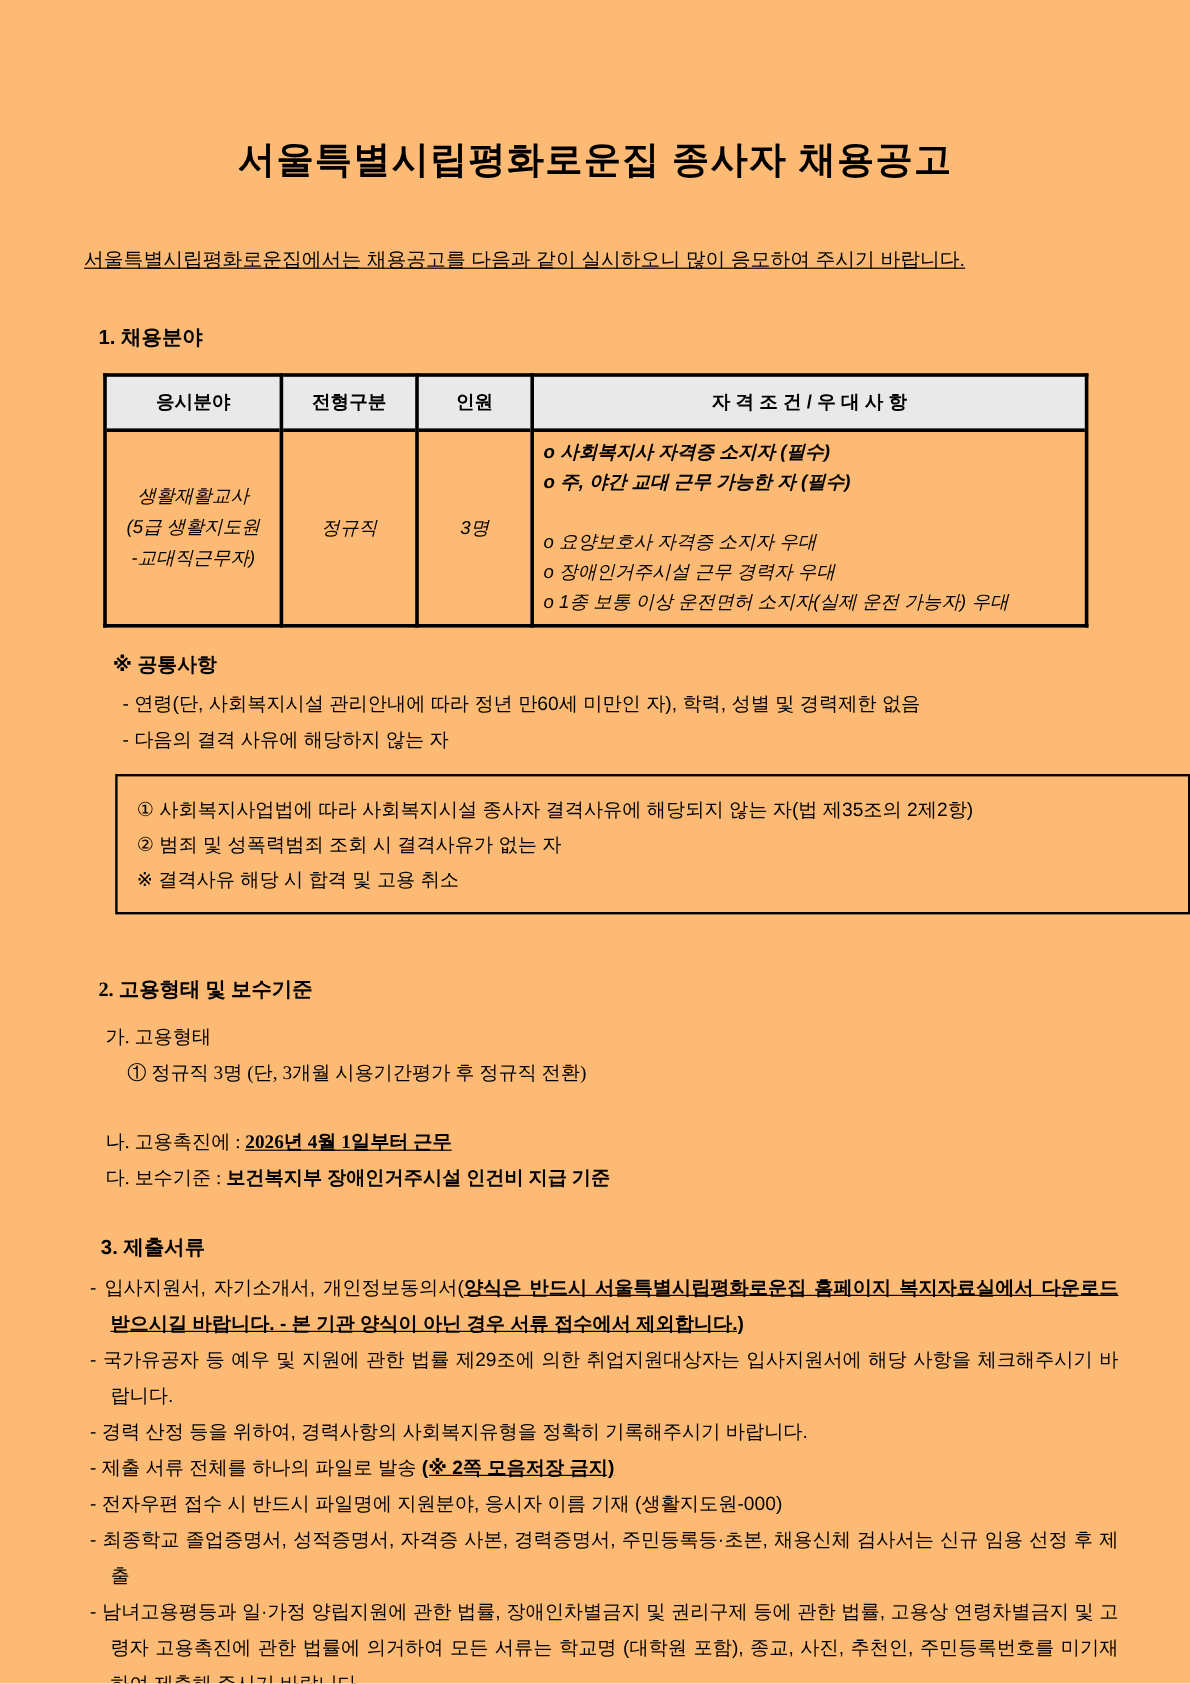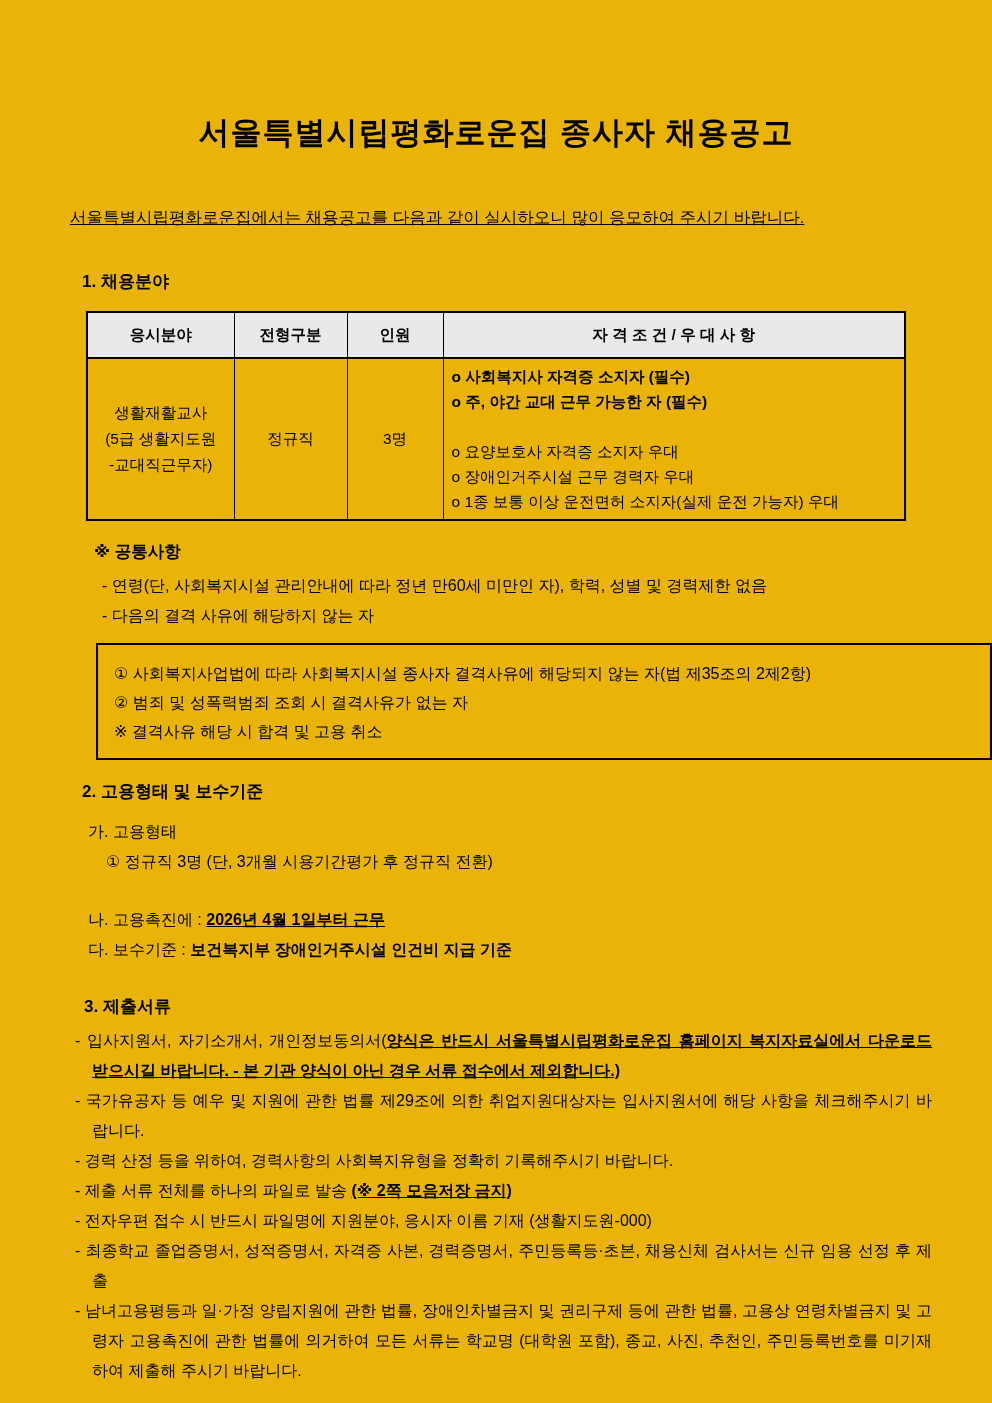--- a/index.html
+++ b/index.html
@@ -1,21 +1,21 @@
 <!DOCTYPE html>
 <html lang="ko"><head>
 <meta charset="utf-8">
 <style>
   * { margin: 0; padding: 0; box-sizing: border-box; }
   html, body { background: #ffffff; }
   .page {
     width: 992px;
     height: 1403px;
     margin: 0 auto;
-    background: #eab308;
+    background: #fdba74;
     color: #000000;
     font-family: "Liberation Sans", "DejaVu Sans", sans-serif;
     font-size: 16px;
     position: relative;
     overflow: hidden;
   }
   .content { padding: 112px 60px 0 60px; }
 
   .doc-title {
     text-align: center;
@@ -40,53 +40,53 @@
   }
 
   
   table.recruit {
     border-collapse: collapse;
     margin: 18px 0 0 26px;
     width: 818px;
     table-layout: fixed;
   }
   table.recruit th, table.recruit td {
-    border: 1px solid #000000;
+    border: 3px solid #000000;
     font-size: 15.5px;
   }
   table.recruit { border: 2px solid #000; }
   table.recruit thead th {
     background: #e9e9e9;
     font-weight: bold;
     height: 46px;
     text-align: center;
     border-bottom: 2px solid #000;
   }
-  table.recruit td { vertical-align: middle; }
+  table.recruit td { vertical-align: middle; font-style: italic; }
   td.c { text-align: center; }
   td.quals { padding: 5px 6px 5px 8px; vertical-align: top; }
   .quals .line { line-height: 25px; white-space: nowrap; }
   .cell-lines .line { line-height: 26px; text-align: center; }
   td.field-cell { padding: 6px 16px; }
 
   
   .common { margin: 20px 0 0 34px; }
   .common-heading { font-weight: bold; font-size: 16.5px; margin-bottom: 8px; }
   .common-items .line { line-height: 30px; margin-left: 8px; }
 
   .disq-box {
     border: 2px solid #000;
     margin: 12px 0 0 36px;
     width: 896px;
     padding: 14px 14px 12px 16px;
   }
   .disq-box .line { line-height: 29px; }
 
   
-  .sec2 { margin-top: 20px; }
+  .sec2 { margin-top: 51px; font-family: Liberation Serif, serif; }
   .sec2-line { line-height: 30px; margin-left: 28px; }
   .sec2-sub { margin-left: 46px; line-height: 30px; }
   .gap-md { height: 28px; }
 
   
   .sec3 { margin-top: 30px; }
   .sec3 .sec-heading { margin-bottom: 8px; margin-left: 24px; }
   .sec3-items .line {
     line-height: 30px;
     margin-left: 15px;

